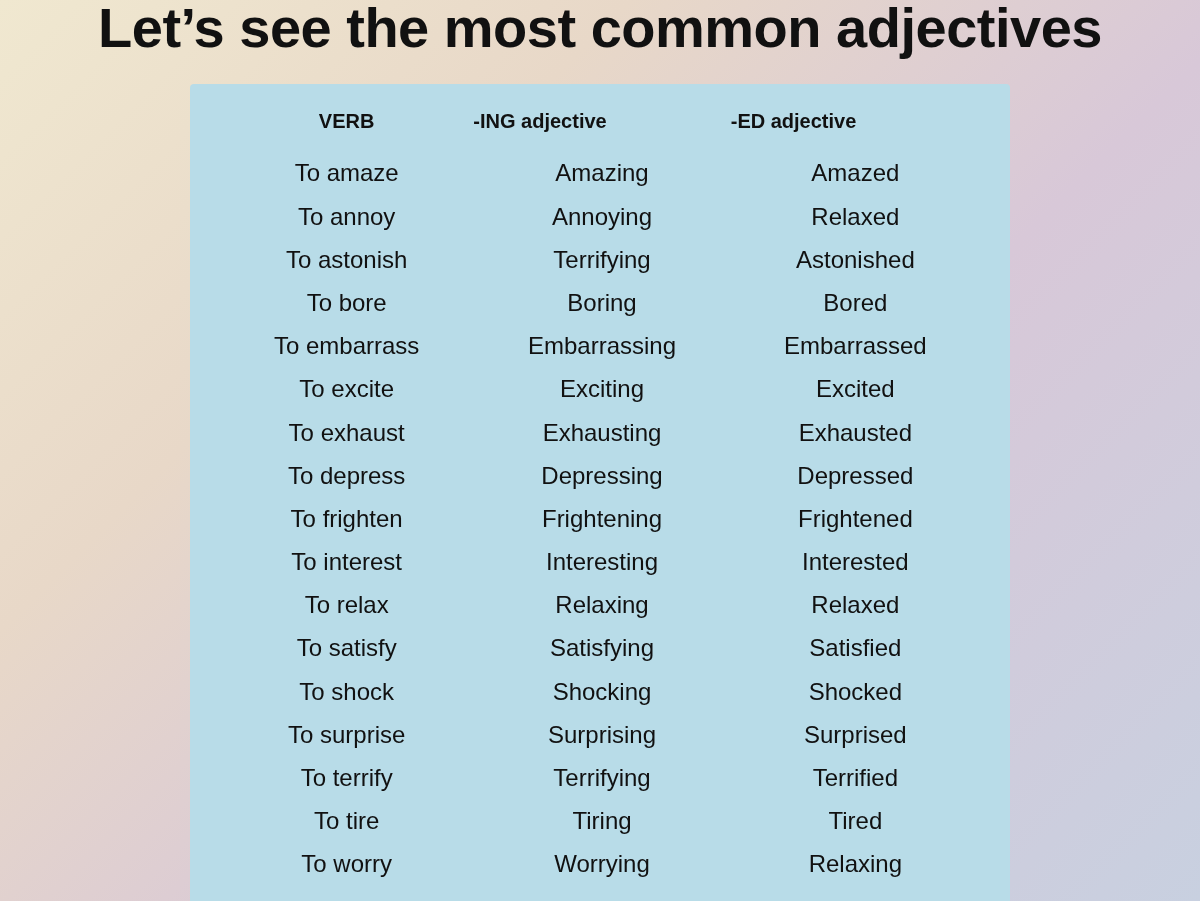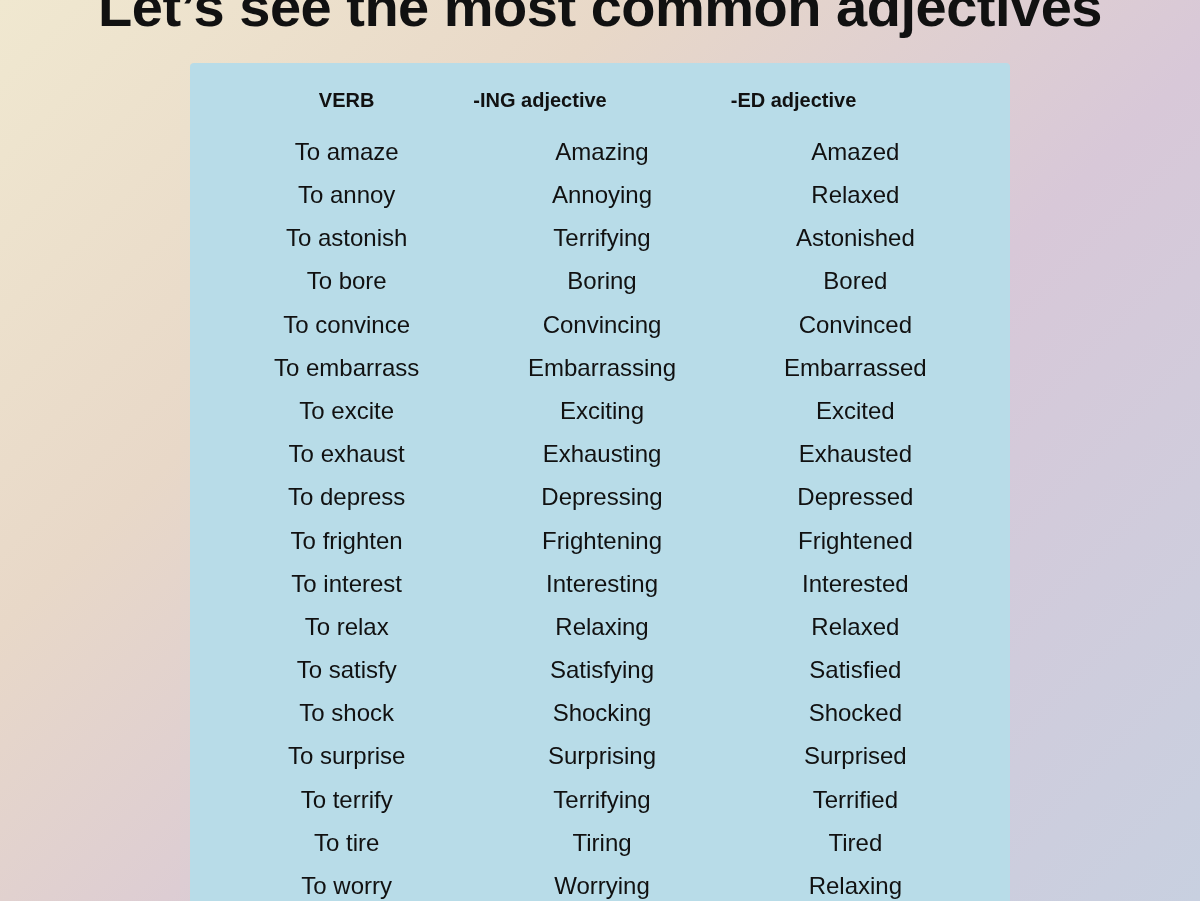--- a/index.html
+++ b/index.html
@@ -90,25 +90,20 @@
           <td>To astonish</td>
           <td>Terrifying</td>
           <td>Astonished</td>
         </tr>
         <tr>
           <td>To bore</td>
           <td>Boring</td>
           <td>Bored</td>
         </tr>
         <tr>
-          <td>To convince</td>
-          <td>Convincing</td>
-          <td>Convinced</td>
-        </tr>
-        <tr>
           <td>To embarrass</td>
           <td>Embarrassing</td>
           <td>Embarrassed</td>
         </tr>
         <tr>
           <td>To excite</td>
           <td>Exciting</td>
           <td>Excited</td>
         </tr>
         <tr>

